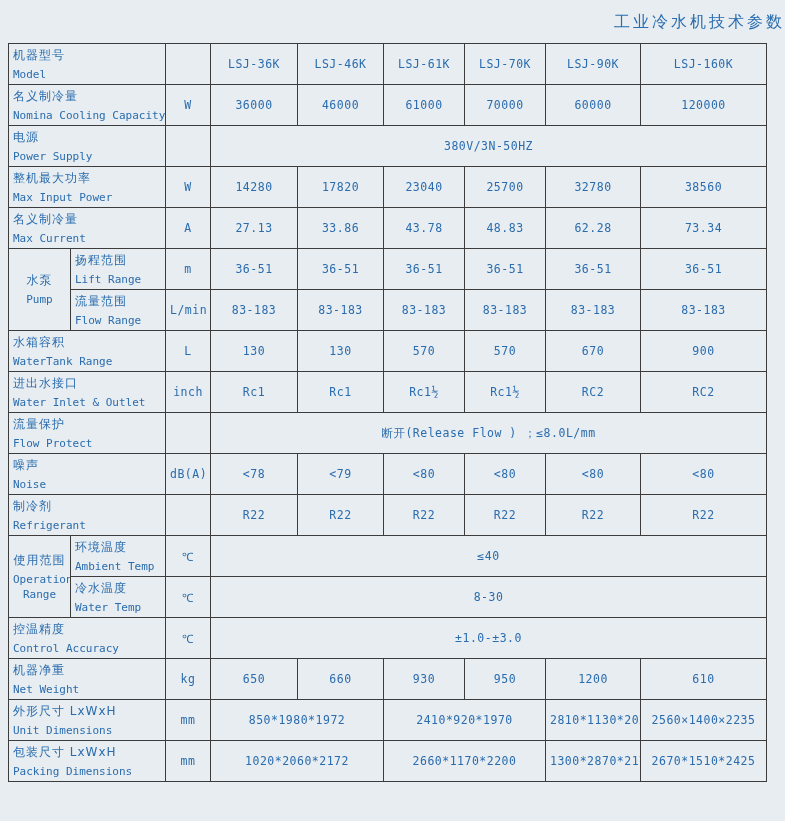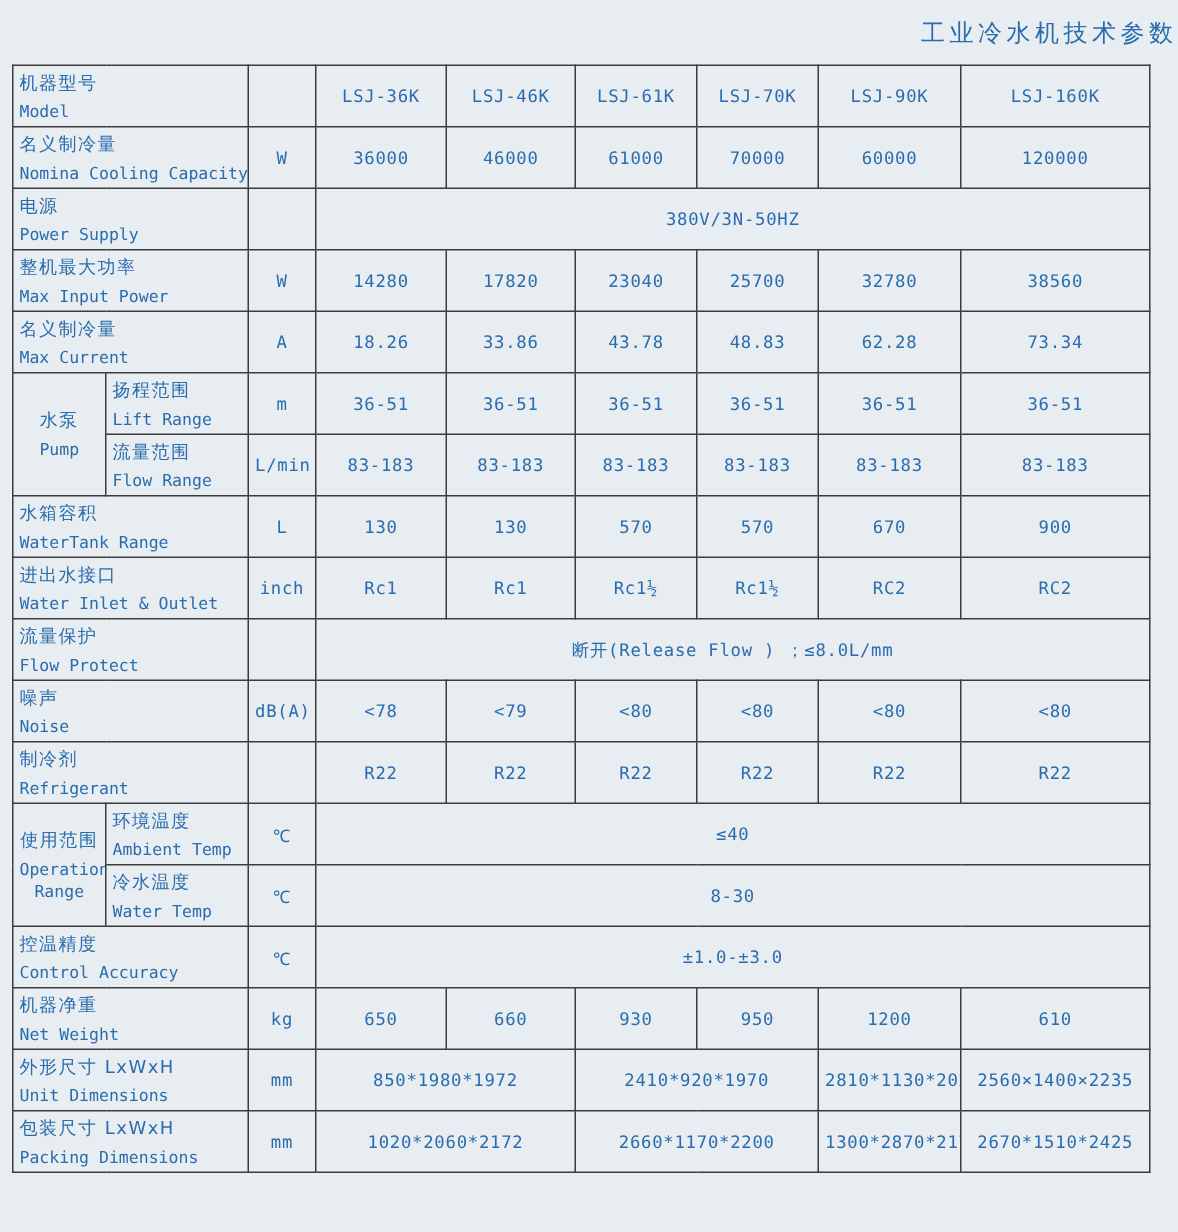--- a/index.html
+++ b/index.html
@@ -126,21 +126,21 @@
     <td class="ctr val">32780</td>
     <td class="ctr val">38560</td>
   </tr>
 
   <tr>
     <td class="lbl" colspan="2">
       <span class="zh">名义制冷量</span>
       <span class="en">Max Current</span>
     </td>
     <td class="ctr unit">A</td>
-    <td class="ctr val">18.26</td>
+    <td class="ctr val">27.13</td>
     <td class="ctr val">33.86</td>
     <td class="ctr val">43.78</td>
     <td class="ctr val">48.83</td>
     <td class="ctr val">62.28</td>
     <td class="ctr val">73.34</td>
   </tr>
 
   <tr>
     <td class="group" rowspan="2">
       <span class="zh">水泵</span>

